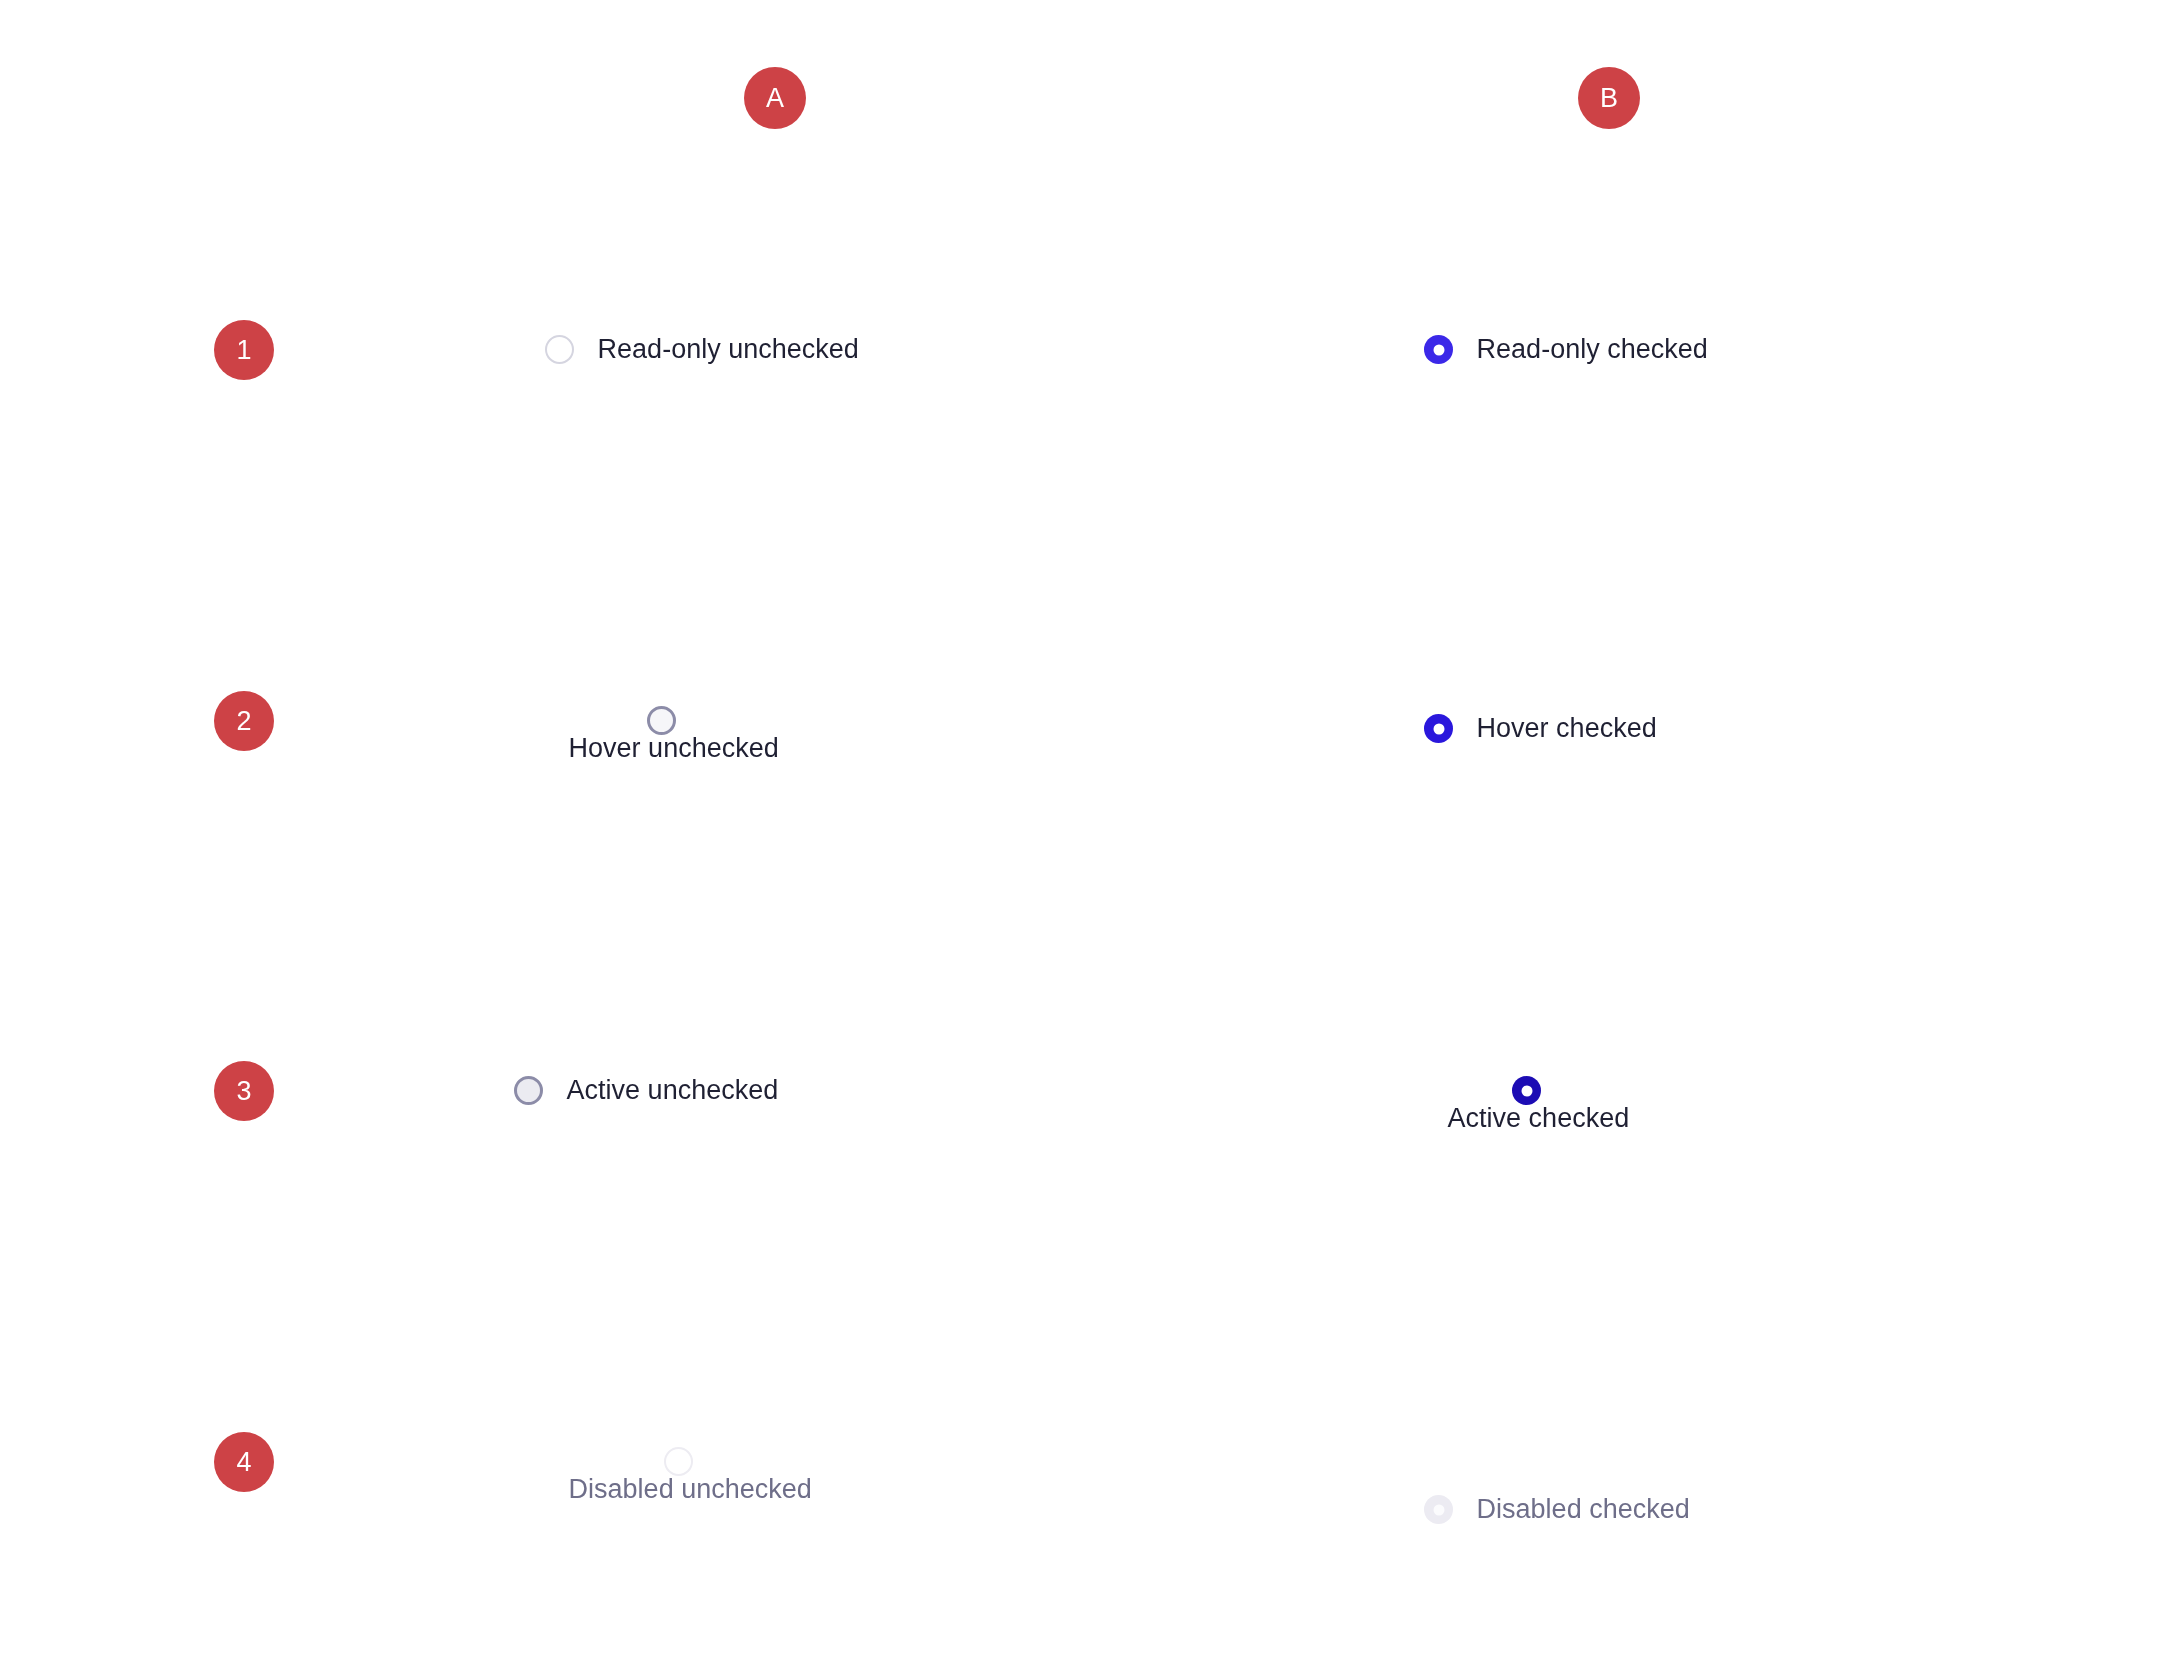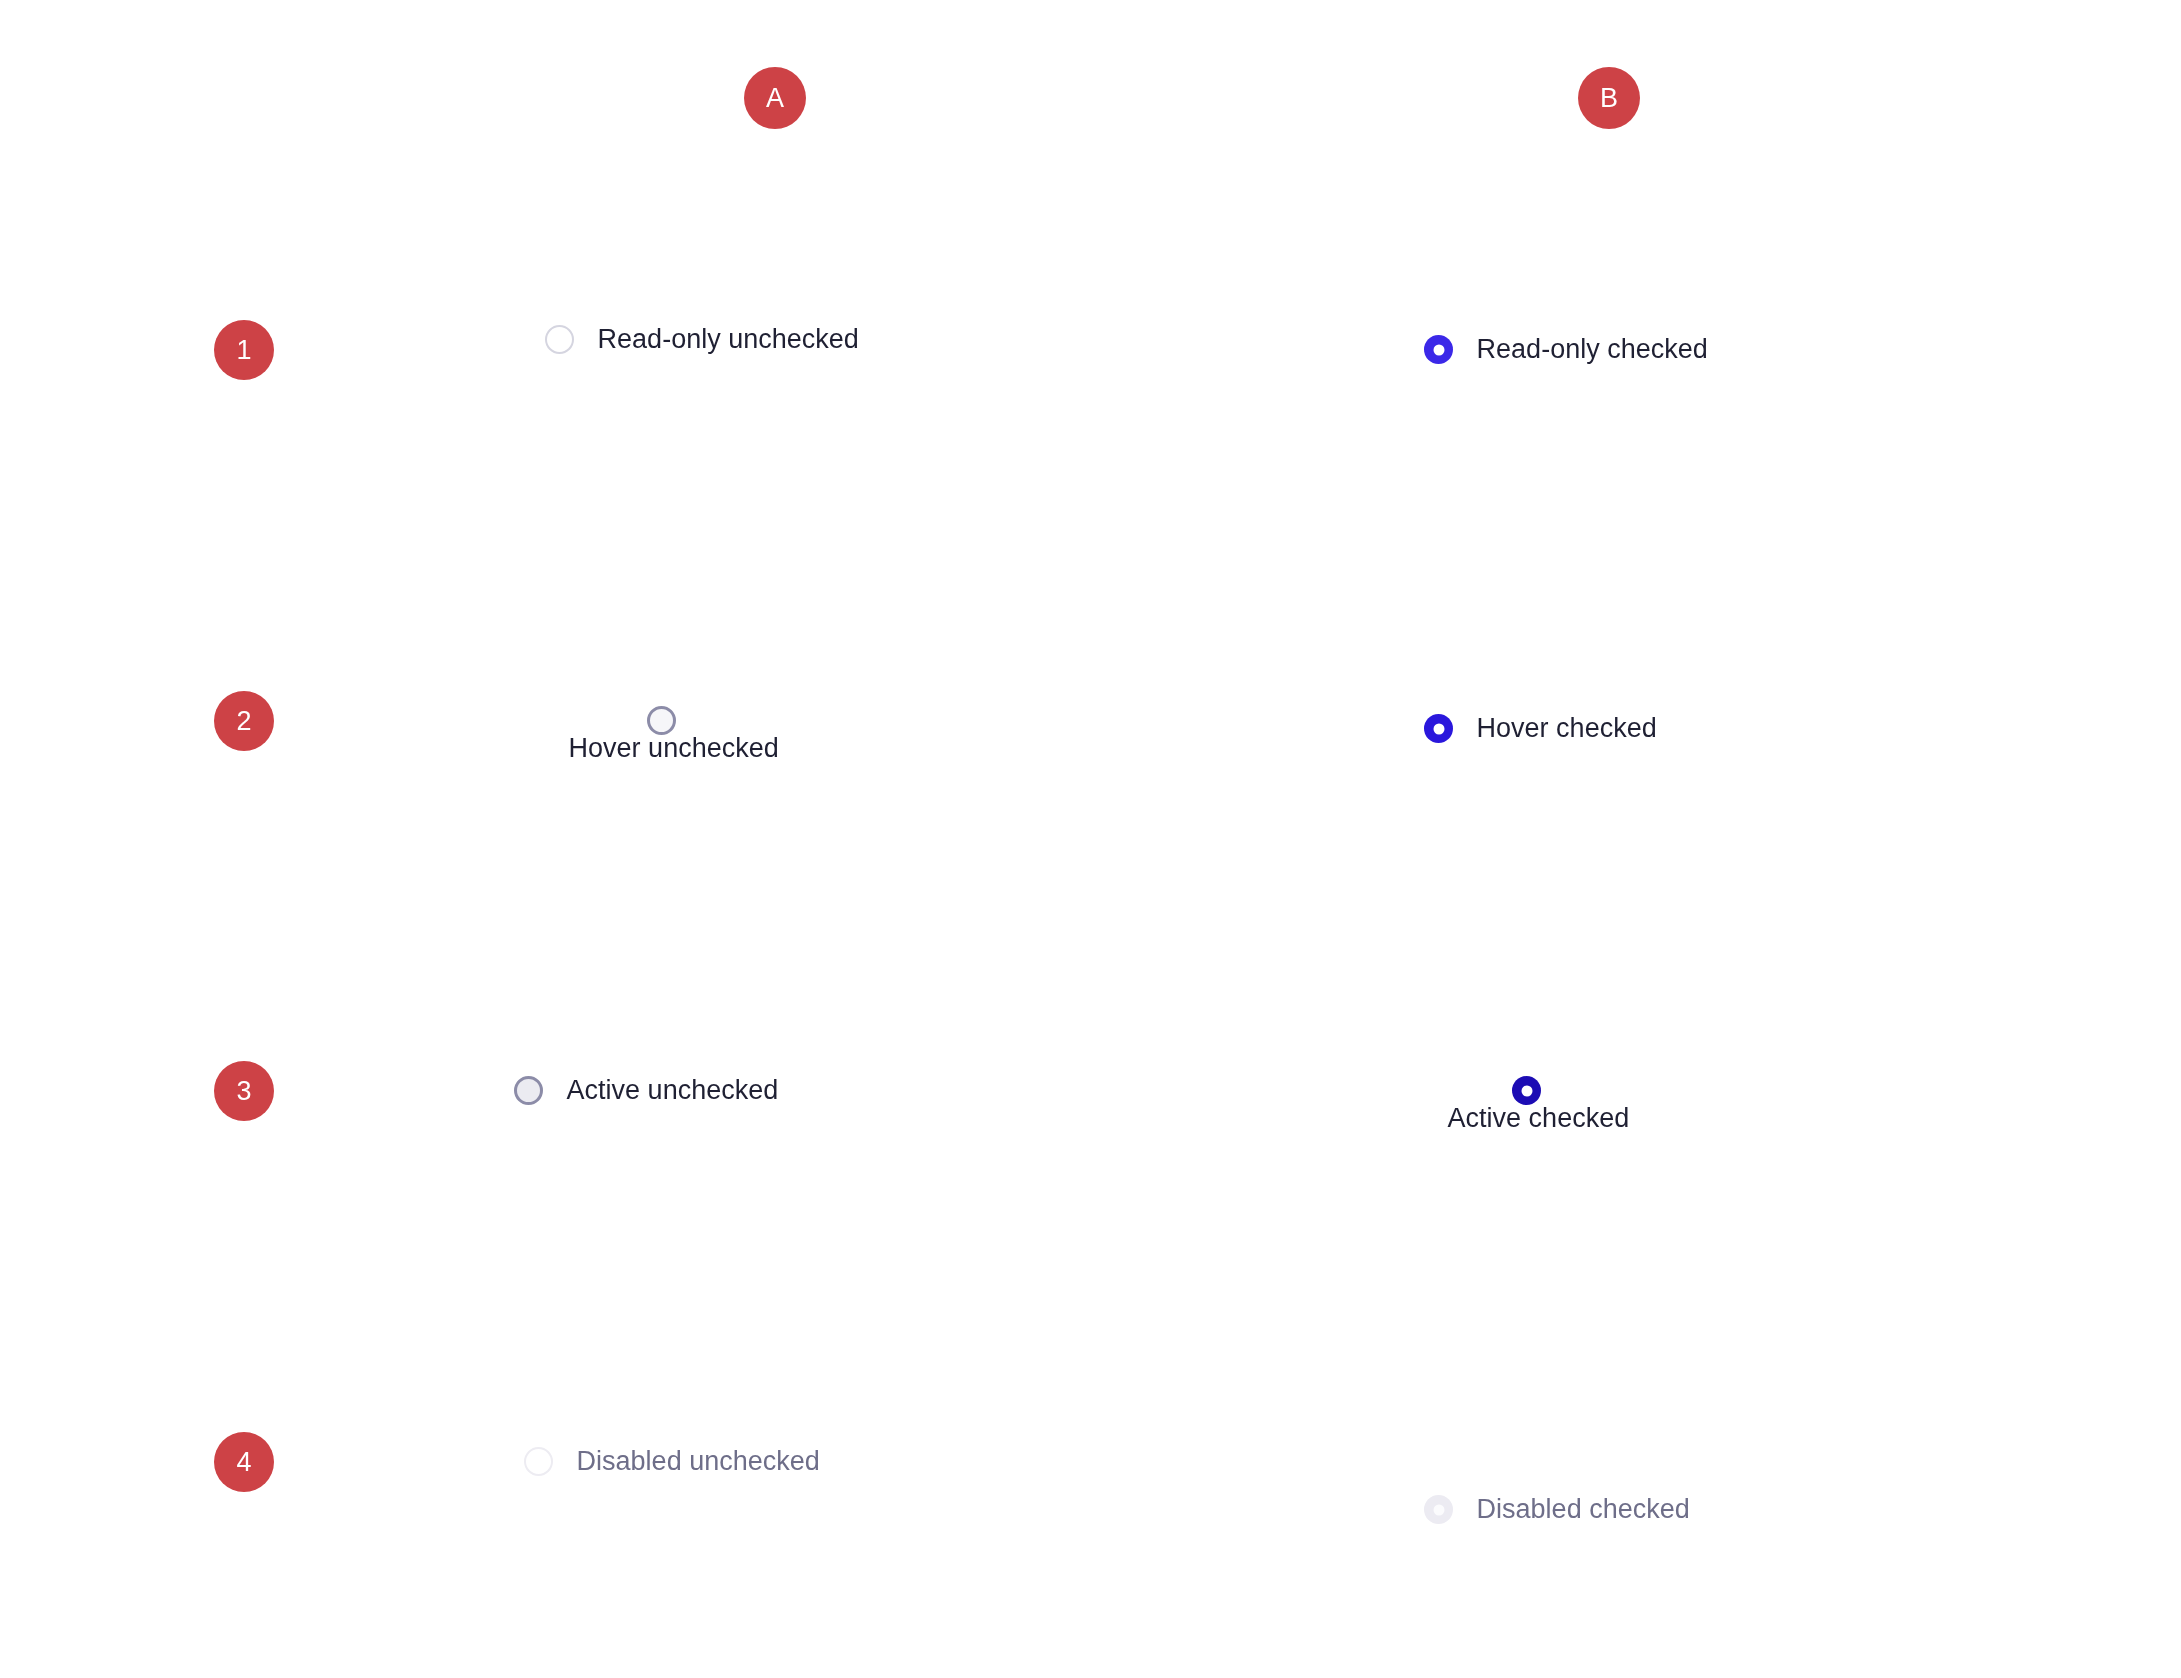--- a/index.html
+++ b/index.html
@@ -137,21 +137,21 @@
   <div class="badge row" style="left:214px; top:691px;">
     <span>2</span>
   </div>
   <div class="badge row" style="left:214px; top:1061px;">
     <span>3</span>
   </div>
   <div class="badge row" style="left:214px; top:1432px;">
     <span>4</span>
   </div>
 
-  <div class="cell" style="left:545px; top:325px;text-align:center;">
+  <div class="cell" style="left:545px; top:335px;text-align:center;">
     <span class="radio unchecked u-readonly"></span>
     <span class="cell-label">Read-only unchecked</span>
   </div>
   <div class="cell" style="left:1424px; top:335px;text-align:right;">
     <span class="radio checked c-readonly"></span>
     <span class="cell-label">Read-only checked</span>
   </div>
 
   <div class="cell" style="left:545px; top:706px;flex-direction:column;">
     <span class="radio unchecked u-hover"></span>
@@ -164,21 +164,21 @@
 
   <div class="cell" style="left:514px; top:1076px;">
     <span class="radio unchecked u-active"></span>
     <span class="cell-label">Active unchecked</span>
   </div>
   <div class="cell" style="left:1424px; top:1076px;flex-direction:column;">
     <span class="radio checked c-active"></span>
     <span class="cell-label">Active checked</span>
   </div>
 
-  <div class="cell" style="left:524px; top:1447px;">
+  <div class="cell" style="left:545px; top:1447px;flex-direction:column;">
     <span class="radio unchecked u-disabled"></span>
     <span class="cell-label muted">Disabled unchecked</span>
   </div>
   <div class="cell" style="left:1424px; top:1447px;margin-top:48px;">
     <span class="radio checked c-disabled"></span>
     <span class="cell-label muted">Disabled checked</span>
   </div>
 
 </div>
 

